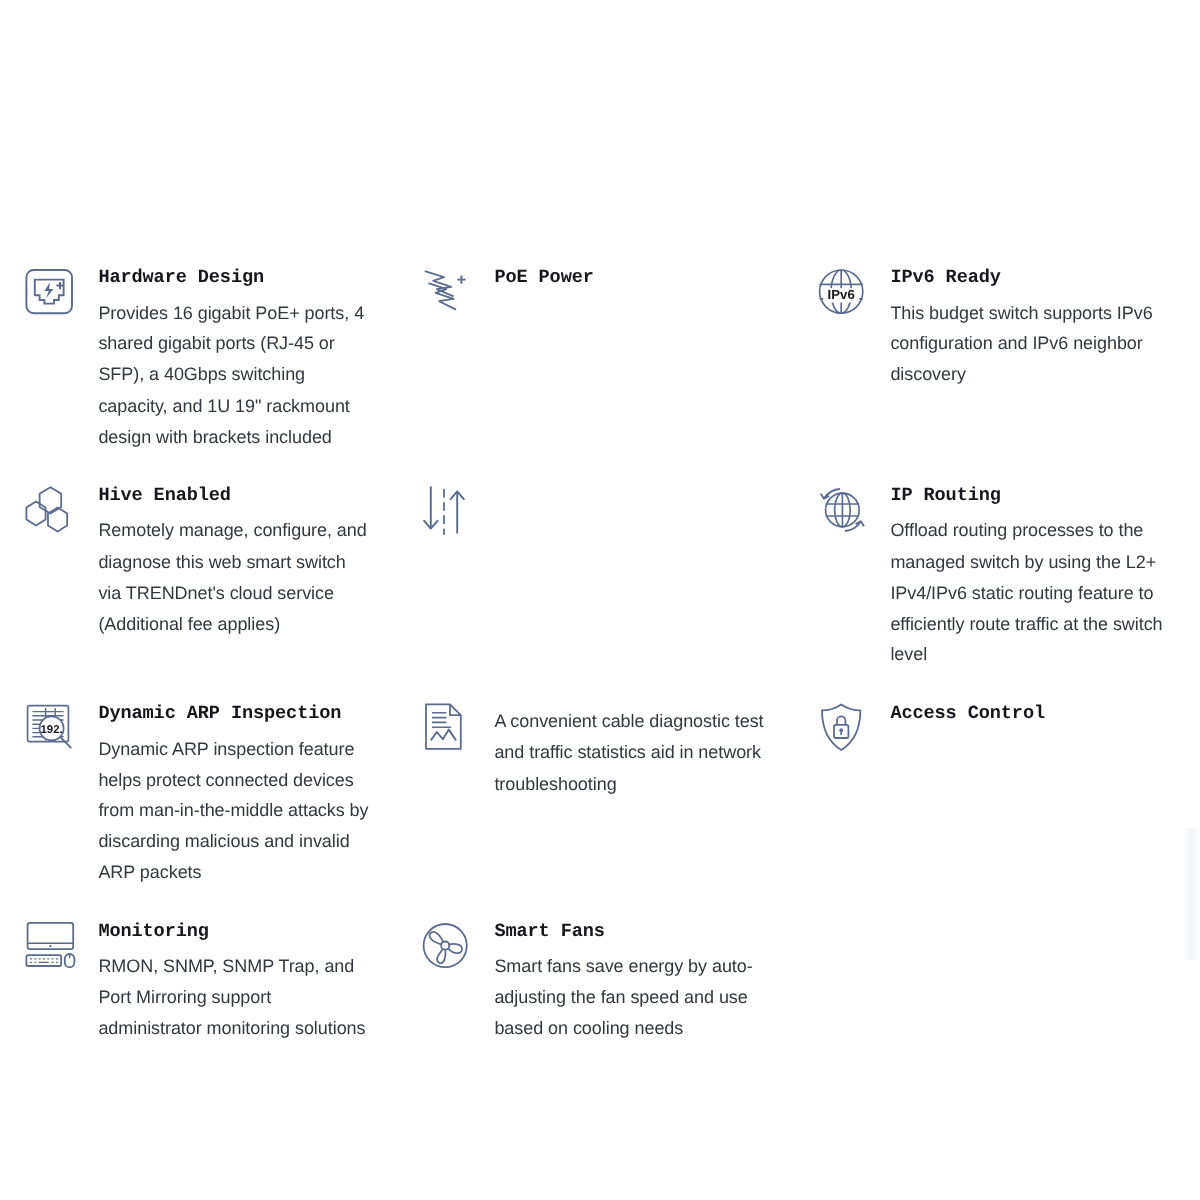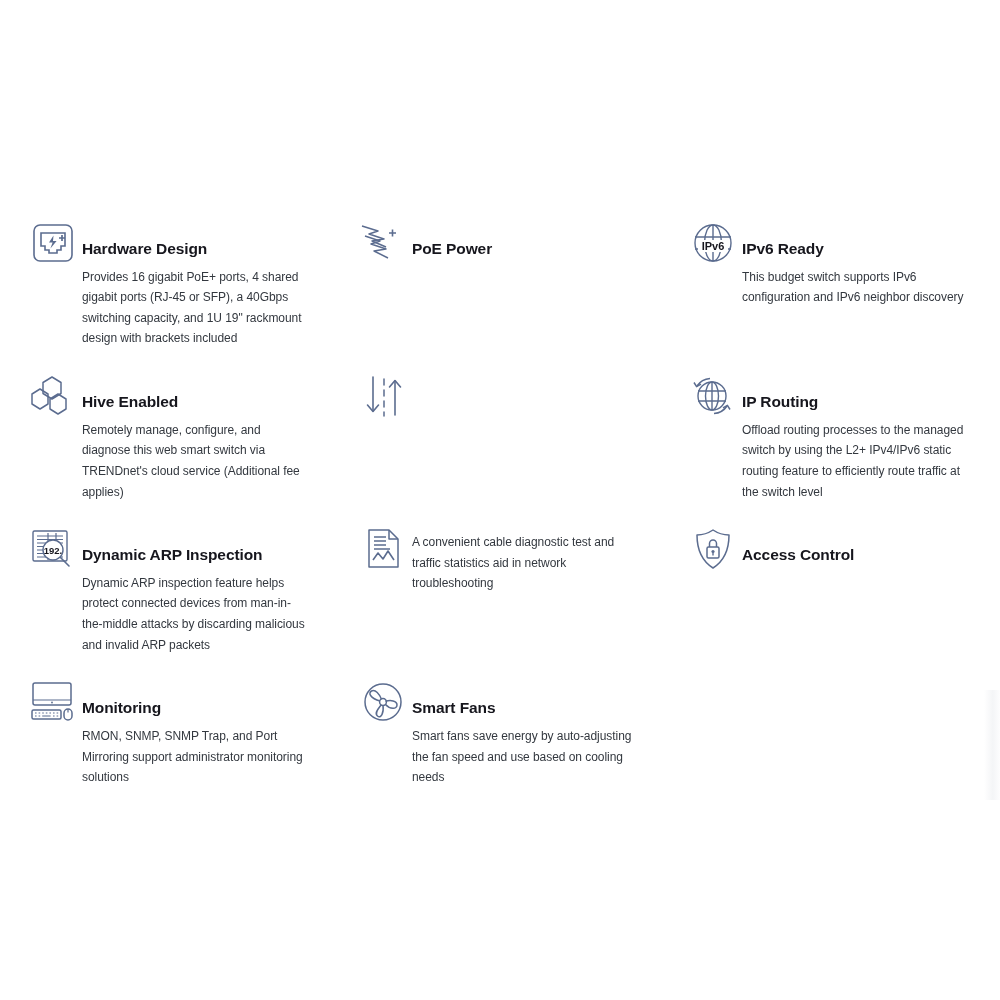--- a/index.html
+++ b/index.html
@@ -37,43 +37,44 @@
   .feature.col0 { padding-left: 18px; }
   .feature.col1 { padding-left: 18px; }
   .feature.col2 { padding-left: 18px; }
 
   .feature-icon {
     flex: 0 0 58px;
     width: 58px;
     height: 56px;
     display: flex;
     align-items: flex-start;
-    justify-content: flex-end;
+    justify-content: flex-start;
     padding-top: 2px;
     box-sizing: border-box;
   }
   .feature-icon svg { display: block; }
 
   .feature-body {
     flex: 1 1 auto;
     min-width: 0;
     padding-left: 6px;
   }
 
   .feature-title {
     font-size: 15.5px;
     font-weight: bold;
     color: #16161d;
     line-height: 1.2;
-    margin: 22px 0 0 0;
+    margin: 4px 0 0 0;
     letter-spacing: -0.1px;
+    font-family: Liberation Mono, monospace;
   }
 
   .feature-desc {
-    font-size: 12px;
+    font-size: 15px;
     color: #33383f;
     line-height: 1.72;
     margin: 8px 0 0 0;
     letter-spacing: -0.05px;
   }
 
   
   #edge-artifact {
     position: absolute;
     right: 0;

